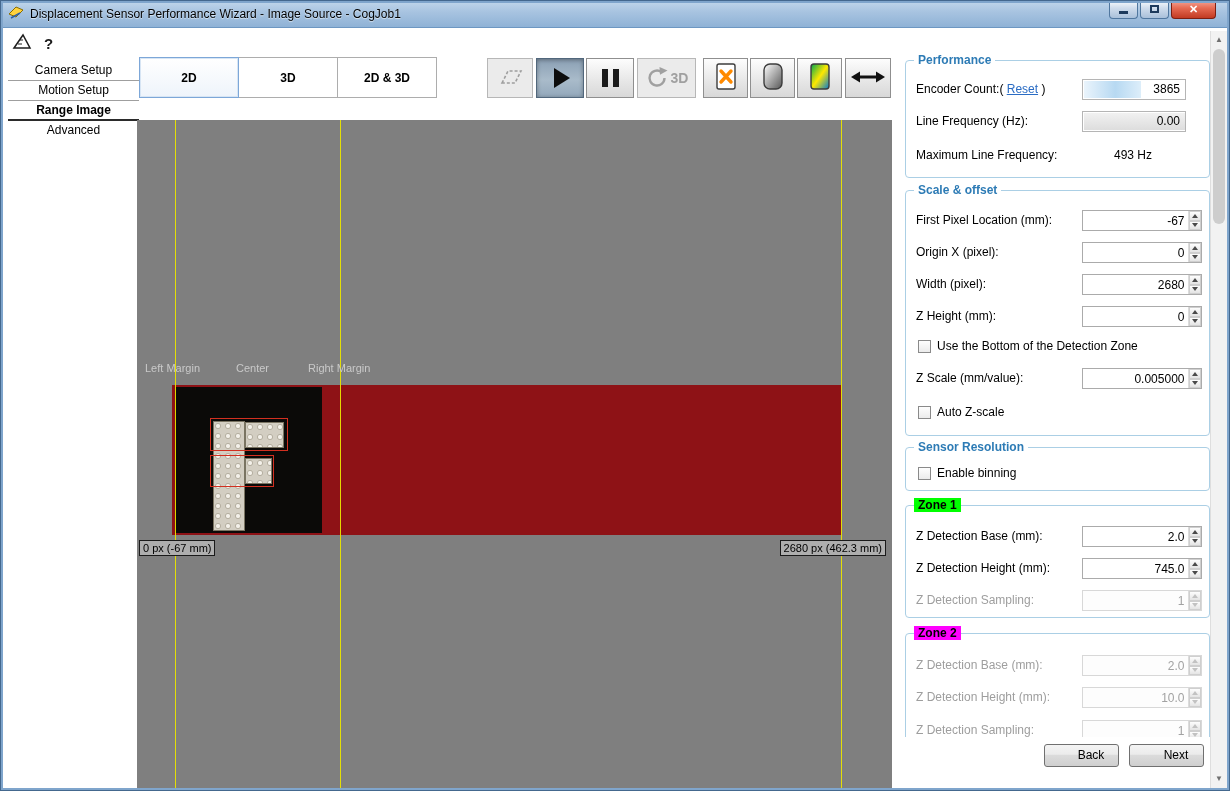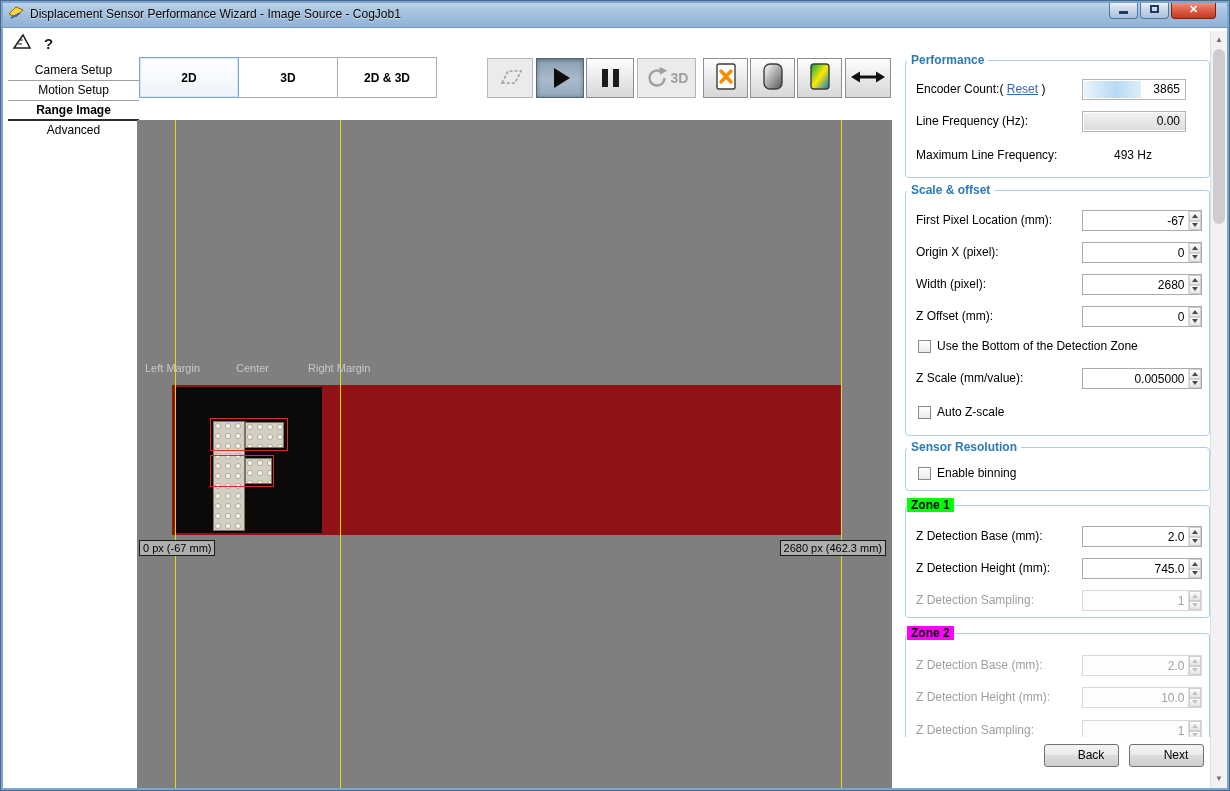--- a/index.html
+++ b/index.html
@@ -55,21 +55,21 @@
     background-image:radial-gradient(circle at 4px 4px, #f4f1ea 1.5px, #b4ae9f 2.6px, transparent 3.4px);
     background-size:10px 10px; z-index:3; }
   .redline { position:absolute; border:1px solid #d23020; z-index:4; }
   .mlabel { position:absolute; top:242px; color:#c9c9c9; font-size:11px; z-index:6; }
   .plabel { position:absolute; top:420px; height:16px; line-height:14px; padding:0 3px; background:#aeaeae;
     border:1px solid #1a1a1a; font-size:11px; color:#000; white-space:nowrap; z-index:6; }
 
   
   .rightpanel { position:absolute; left:903px; top:50px; width:309px; height:687px; overflow:hidden; }
   .group { position:absolute; left:2px; width:305px; border:1px solid #abcfe5; border-radius:4px; background:#fff; }
-  .gtitle { position:absolute; top:-8px; left:1px; background:#fff; padding:0 4px; font-weight:bold; color:#2d7bb5; line-height:14px; }
+  .gtitle { position:absolute; top:-8px; left:8px; background:#fff; padding:0 4px; font-weight:bold; color:#2d7bb5; line-height:14px; }
   .gtitle.zone1 { background:#00ff00; color:#000; }
   .gtitle.zone2 { background:#ff00ff; color:#000; }
   .prow { position:absolute; left:10px; right:8px; height:21px; }
   .plab { position:absolute; left:0; top:0; line-height:21px; white-space:nowrap; }
   .plab.dim { color:#9e9e9e; }
   .pval { position:absolute; left:198px; top:0; line-height:21px; }
   .link { color:#2a6cc4; text-decoration:underline; cursor:pointer; }
 
   .field { position:absolute; left:166px; top:0; width:120px; height:21px; border:1px solid #ababab; background:#fff; display:flex; }
   .field input { width:100%; border:none; outline:none; text-align:right; padding:0 4px; font:12px "Liberation Sans",sans-serif; background:transparent; color:#000; }
@@ -292,21 +292,21 @@
         <span class="plab">Width (pixel):</span>
         <div class="field">
           <input readonly="" value="2680" style="">
           <span class="spin">
               <i class="up"></i>
               <i class="dn"></i>
             </span>
         </div>
       </div>
       <div class="prow" style="top:115px;">
-        <span class="plab">Z Offset (mm):</span>
+        <span class="plab">Z Height (mm):</span>
         <div class="field">
           <input readonly="" value="0" style="">
           <span class="spin">
               <i class="up"></i>
               <i class="dn"></i>
             </span>
         </div>
       </div>
 
       <div class="cbrow" style="top:147px;">

